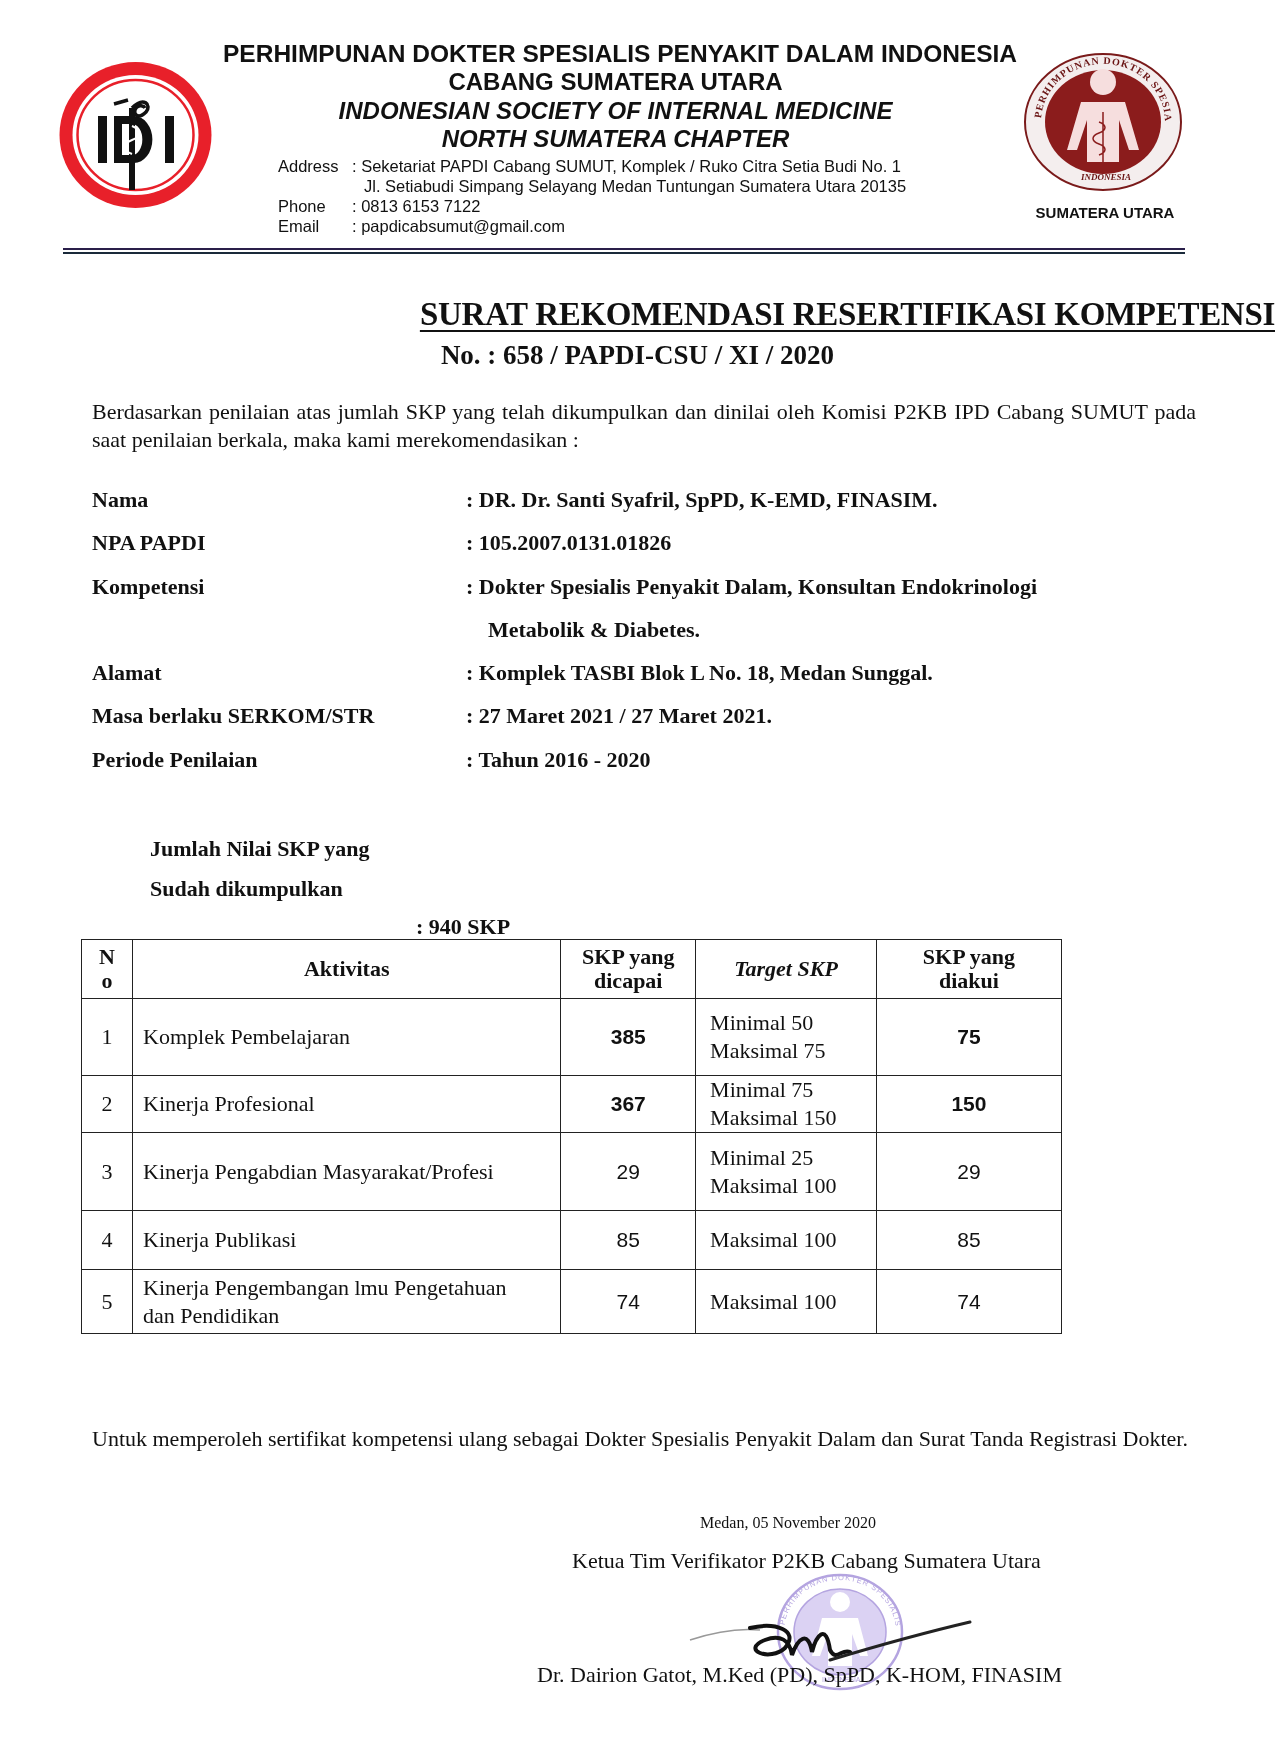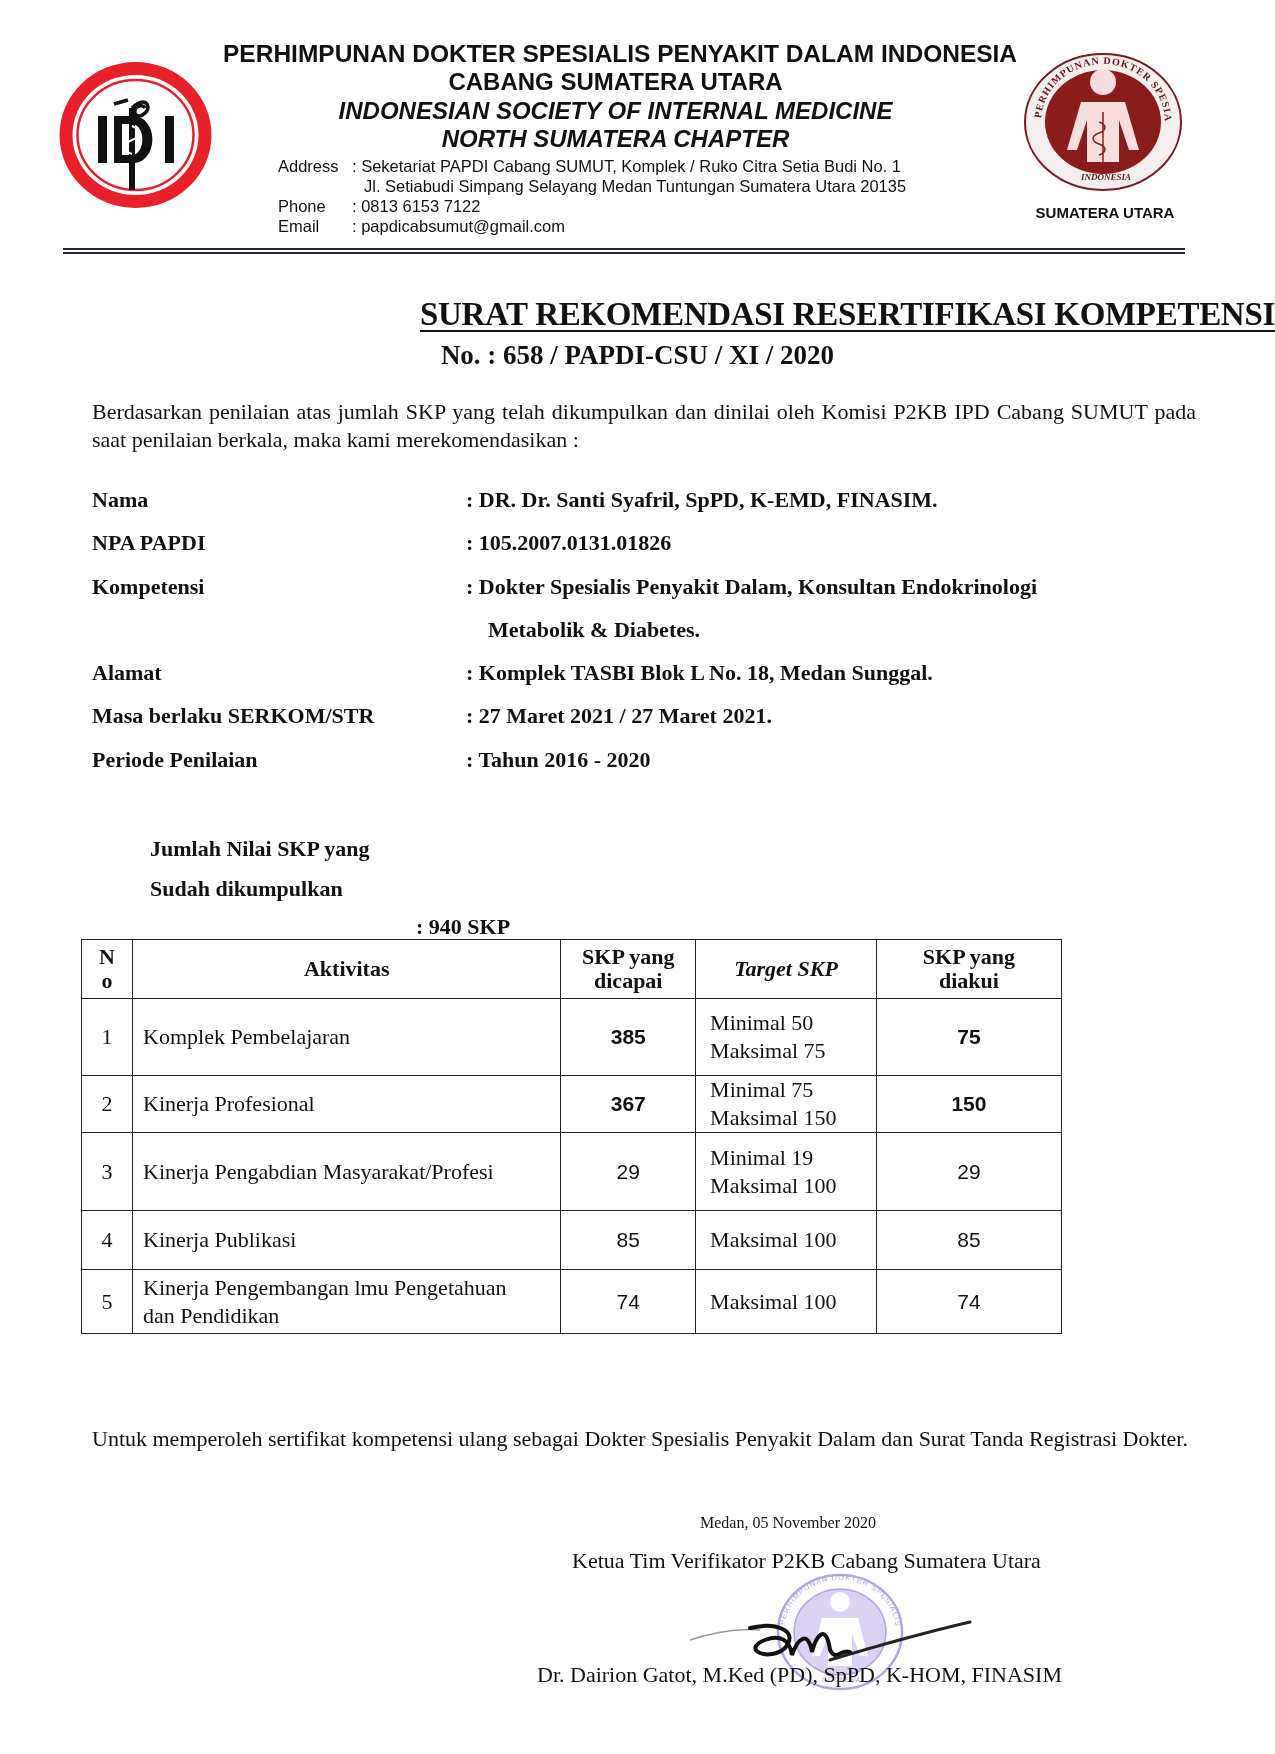--- a/index.html
+++ b/index.html
@@ -151,21 +151,21 @@
     <td class="c-no">2</td>
     <td class="c-act">Kinerja Profesional</td>
     <td class="c-dic num-sans bold">367</td>
     <td class="c-tgt"><span>Minimal 75</span><br><span>Maksimal 150</span></td>
     <td class="c-ack num-sans bold">150</td>
   </tr>
   <tr style="height:78px;">
     <td class="c-no">3</td>
     <td class="c-act">Kinerja Pengabdian Masyarakat/Profesi</td>
     <td class="c-dic num-sans">29</td>
-    <td class="c-tgt"><span>Minimal 19</span><br><span>Maksimal 100</span></td>
+    <td class="c-tgt"><span>Minimal 25</span><br><span>Maksimal 100</span></td>
     <td class="c-ack num-sans">29</td>
   </tr>
   <tr style="height:59px;">
     <td class="c-no">4</td>
     <td class="c-act">Kinerja Publikasi</td>
     <td class="c-dic num-sans">85</td>
     <td class="c-tgt">Maksimal 100</td>
     <td class="c-ack num-sans">85</td>
   </tr>
   <tr style="height:64px;">

